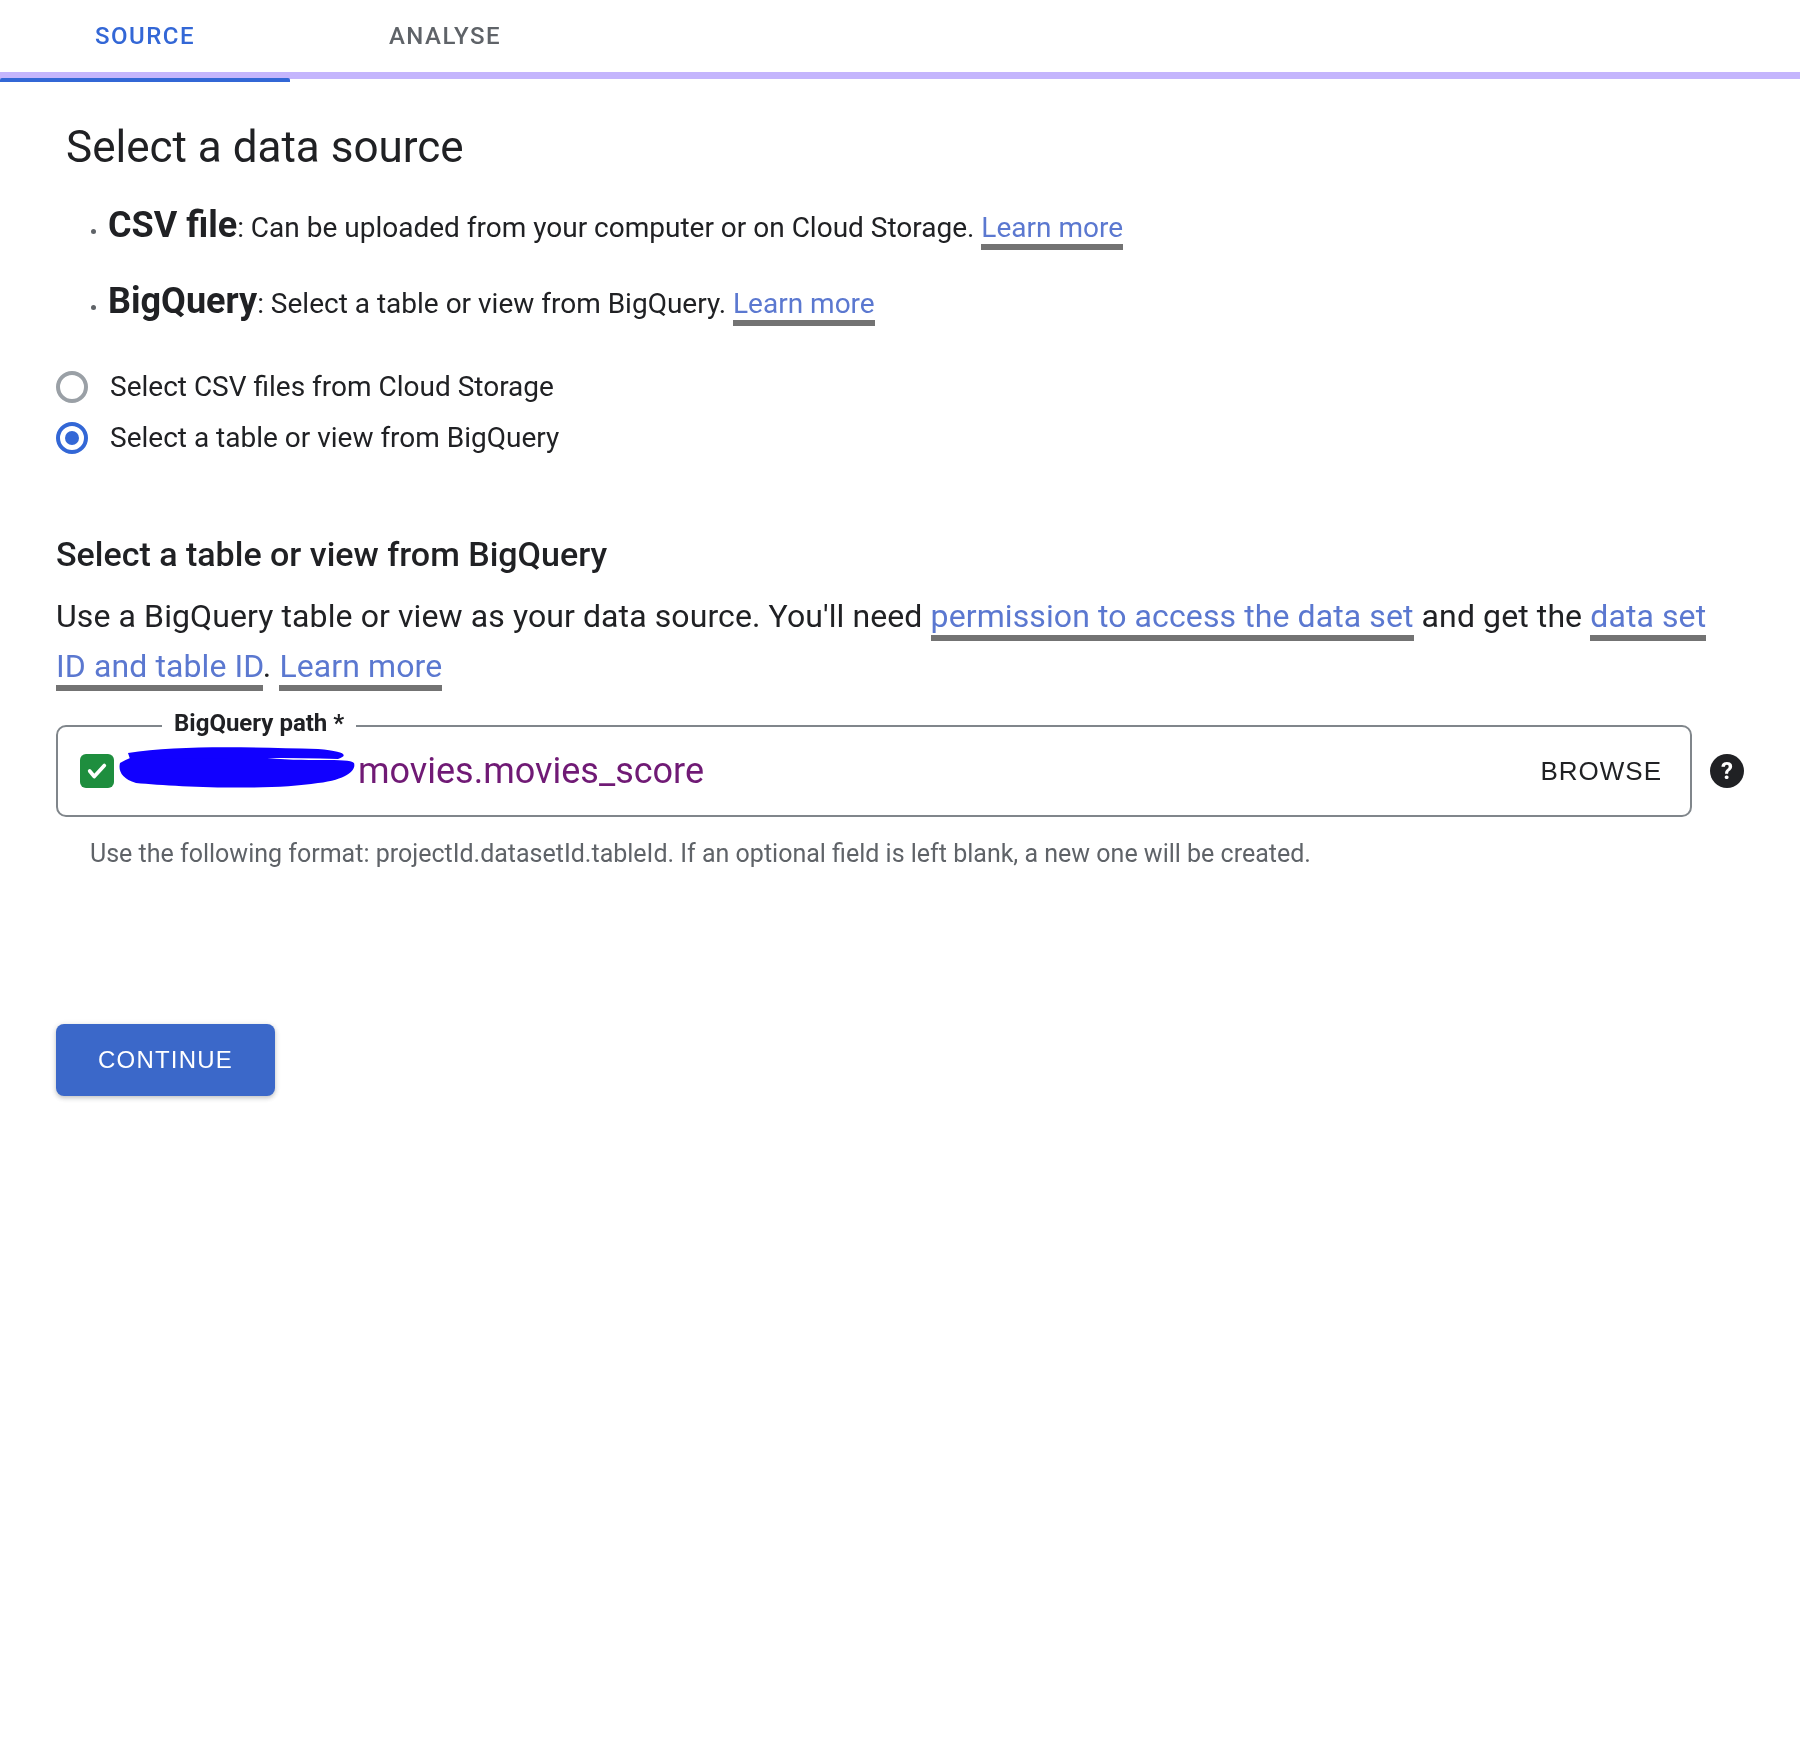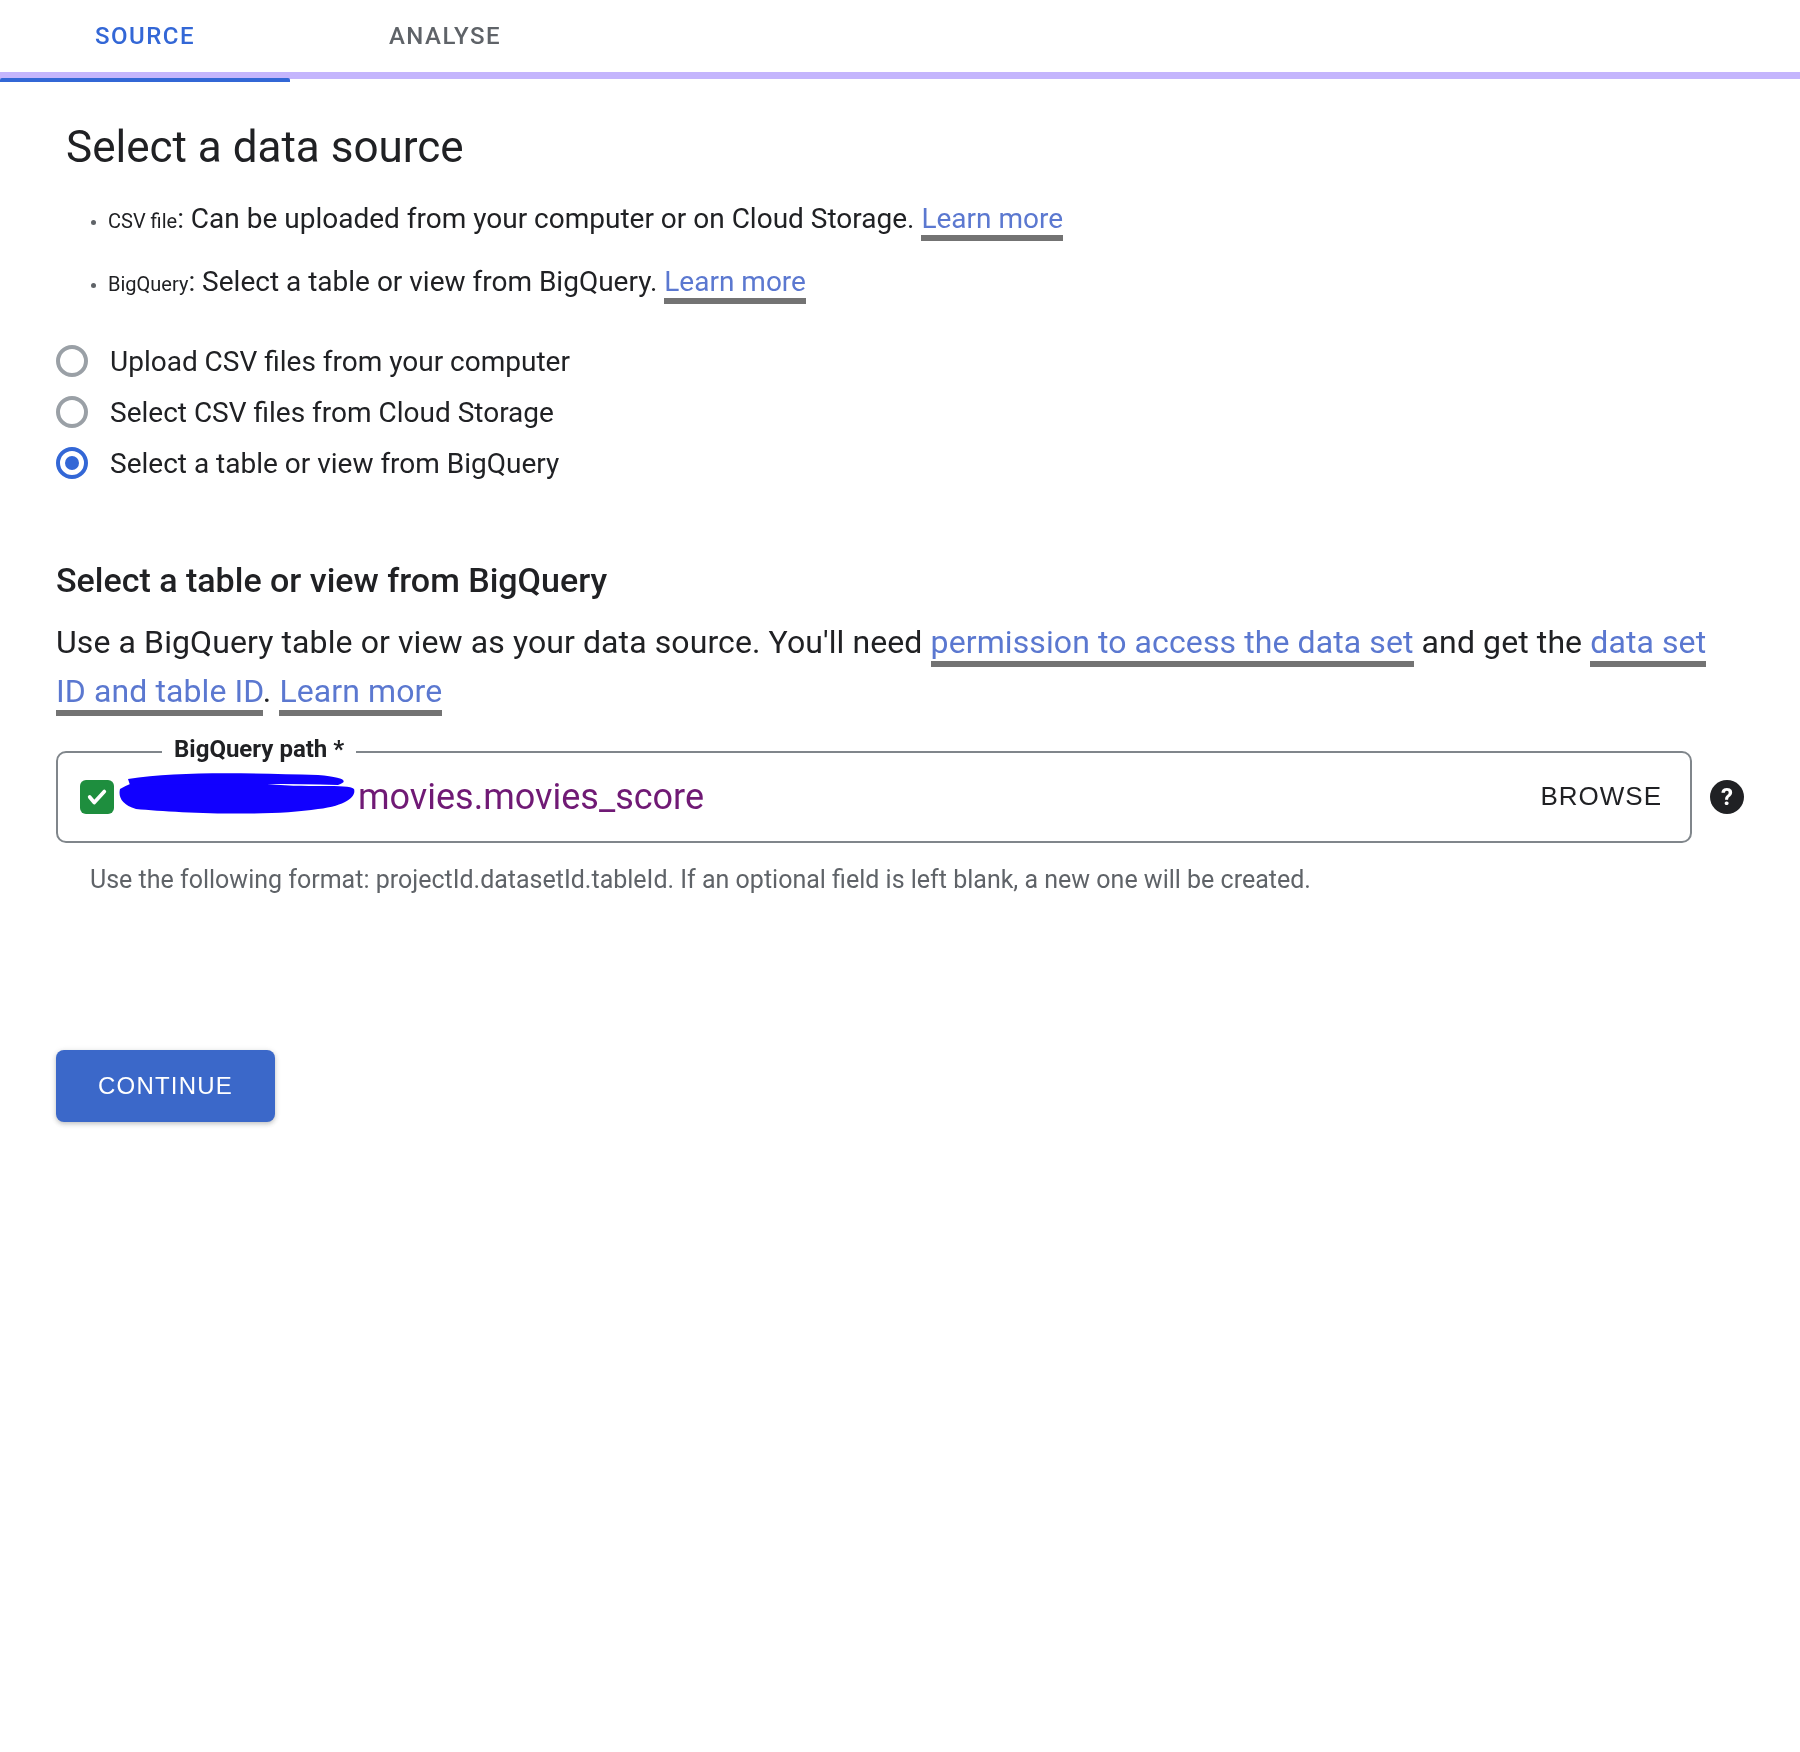--- a/index.html
+++ b/index.html
@@ -65,21 +65,21 @@
     color: #5f6368;
     font-size: 26px;
   }
   ul.bullets li {
     margin: 0 0 18px 0;
     color: #202124;
     line-height: 1.6;
     font-size: 16px;
   }
   ul.bullets li::marker { color: #5f6368; font-size: 16px; }
-  ul.bullets li .bold { font-weight: 400; font-size: 20px; text-align: right; }
+  ul.bullets li .bold { font-weight: 700; font-size: 36px; text-align: right; }
   ul.bullets li .rest { font-size: 28px; font-weight: 400; }
   a.link {
     color: #5b78d0;
     text-decoration: none;
     border-bottom: 6px solid #737373;
     cursor: pointer;
   }
 
   
   .radio-group { margin: 10px 0 80px 0; }
@@ -239,24 +239,20 @@
       <li>
         <span class="bold">CSV file</span><span class="rest">: Can be uploaded from your computer or on Cloud Storage. </span><a class="link rest">Learn more</a>
       </li>
       <li>
         <span class="bold">BigQuery</span><span class="rest">: Select a table or view from BigQuery. </span><a class="link rest">Learn more</a>
       </li>
     </ul>
 
     
     <div class="radio-group">
-      <div class="radio-row">
-        <span class="radio-outer"></span>
-        <span class="radio-label">Upload CSV files from your computer</span>
-      </div>
       <div class="radio-row">
         <span class="radio-outer"></span>
         <span class="radio-label">Select CSV files from Cloud Storage</span>
       </div>
       <div class="radio-row">
         <span class="radio-outer selected">
           <span class="radio-inner-sel"></span>
         </span>
         <span class="radio-label">Select a table or view from BigQuery</span>
       </div>

